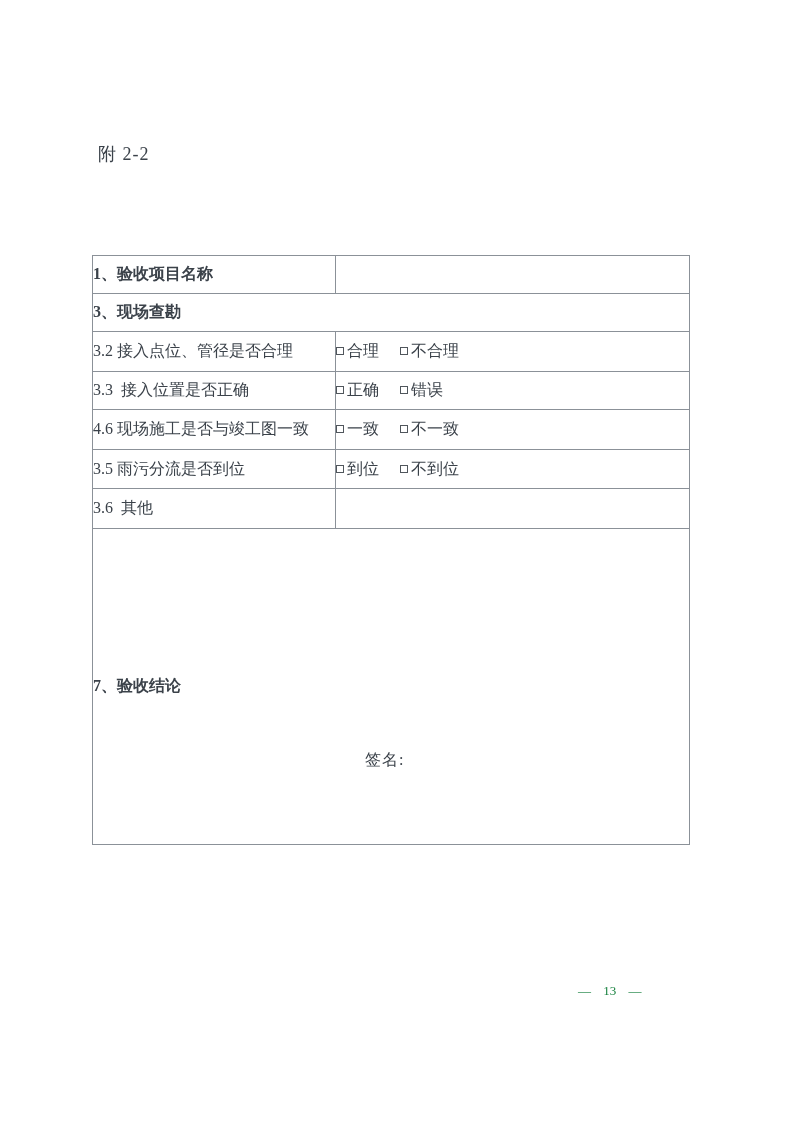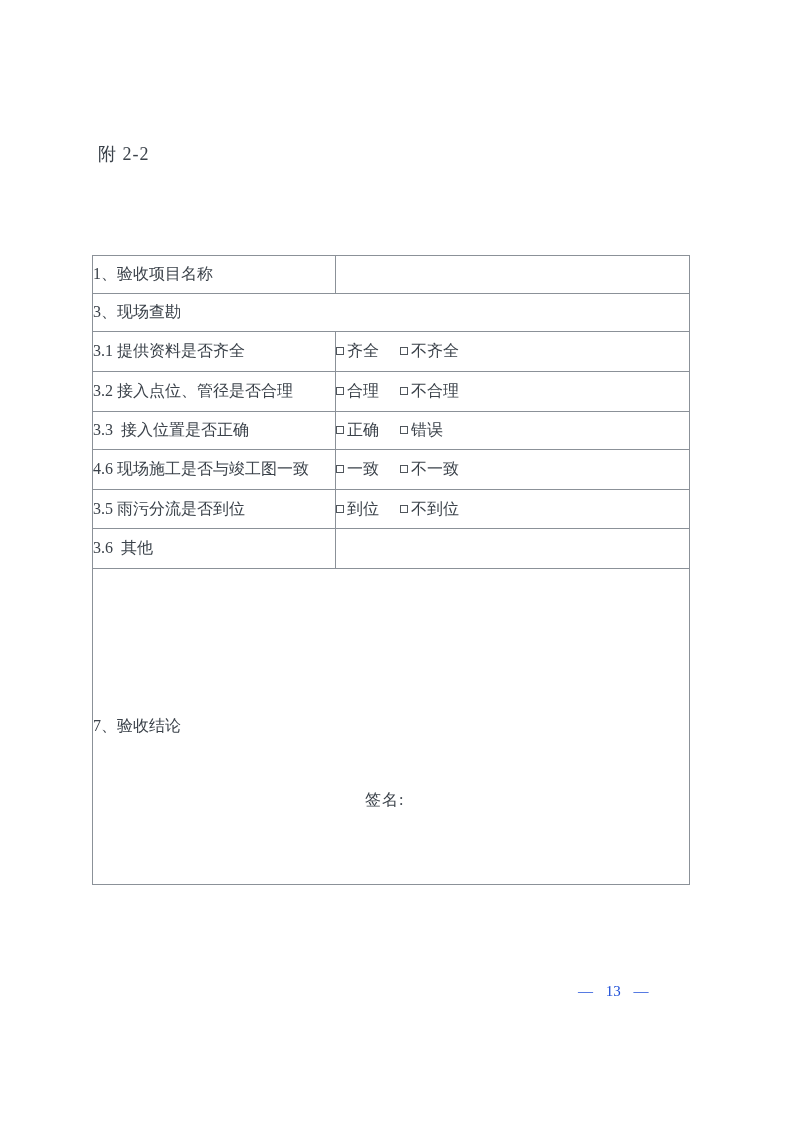--- a/index.html
+++ b/index.html
@@ -44,21 +44,21 @@
   }
   table.acceptance-table td {
     border: 1px solid #8b9198;
     vertical-align: middle;
     font-size: 16px;
     padding: 0;
   }
   td.label-cell { padding-left: 10px; }
   td.value-cell { padding-left: 8px; }
   .row-label { white-space: pre; color: #3b424a; }
-  .bold .row-label { font-weight: normal; }
+  .bold .row-label { font-weight: bold; }
   .cb {
     display: inline-block;
     width: 8px;
     height: 8px;
     border: 1px solid #50565c;
     margin-right: 3px;
     position: relative;
     top: -1px;
     vertical-align: middle;
   }
@@ -75,22 +75,22 @@
     left: 272px;
     top: 198px;
     font-size: 16px;
     letter-spacing: 1px;
     margin-top: 23px;
   }
   .page-number {
     position: absolute;
     left: 578px;
     top: 983px;
-    font-size: 15px;
-    color: #1d4ed8;
+    font-size: 13px;
+    color: #15803d;
     word-spacing: 9px;
     white-space: pre;
   }
 </style>
 </head>
 <body>
 
 <div class="page">
 
   <div class="attachment-label">附 2-2</div>
@@ -101,27 +101,20 @@
       <col style="width:243px">
       <col style="width:354px">
     </colgroup>
     <tbody>
       <tr class="bold" style="height:38px">
         <td class="label-cell"><span class="row-label">1、验收项目名称</span></td>
         <td class="value-cell"></td>
       </tr>
       <tr class="bold" style="height:38px">
         <td class="label-cell" colspan="2"><span class="row-label">3、现场查勘</span></td>
-      </tr>
-      <tr style="height:40px">
-        <td class="label-cell"><span class="row-label">3.1 提供资料是否齐全</span></td>
-        <td class="value-cell">
-          <span class="opt"><span class="cb"></span><span>齐全</span></span>
-          <span class="opt"><span class="cb"></span><span>不齐全</span></span>
-        </td>
       </tr>
       <tr style="height:40px">
         <td class="label-cell"><span class="row-label">3.2 接入点位、管径是否合理</span></td>
         <td class="value-cell">
           <span class="opt"><span class="cb"></span><span>合理</span></span>
           <span class="opt"><span class="cb"></span><span>不合理</span></span>
         </td>
       </tr>
       <tr style="height:38px">
         <td class="label-cell"><span class="row-label">3.3  接入位置是否正确</span></td>

